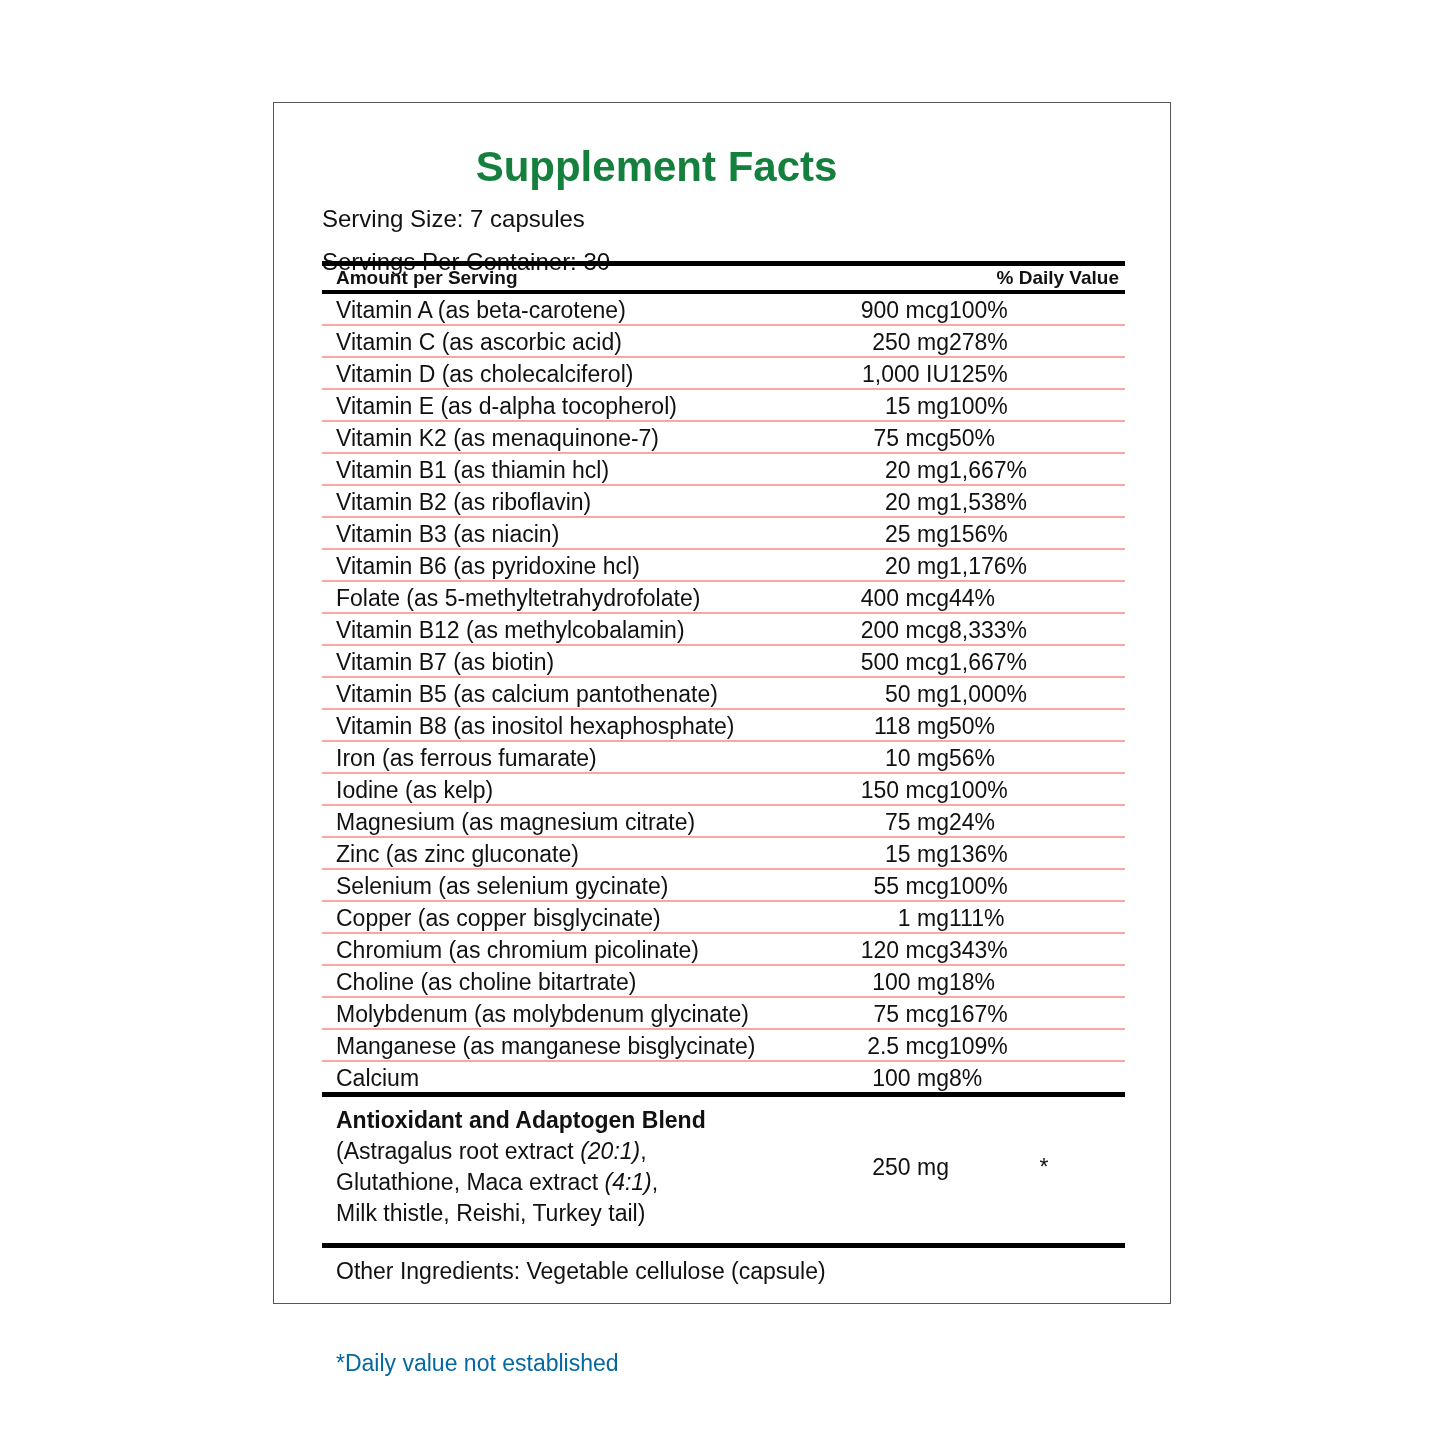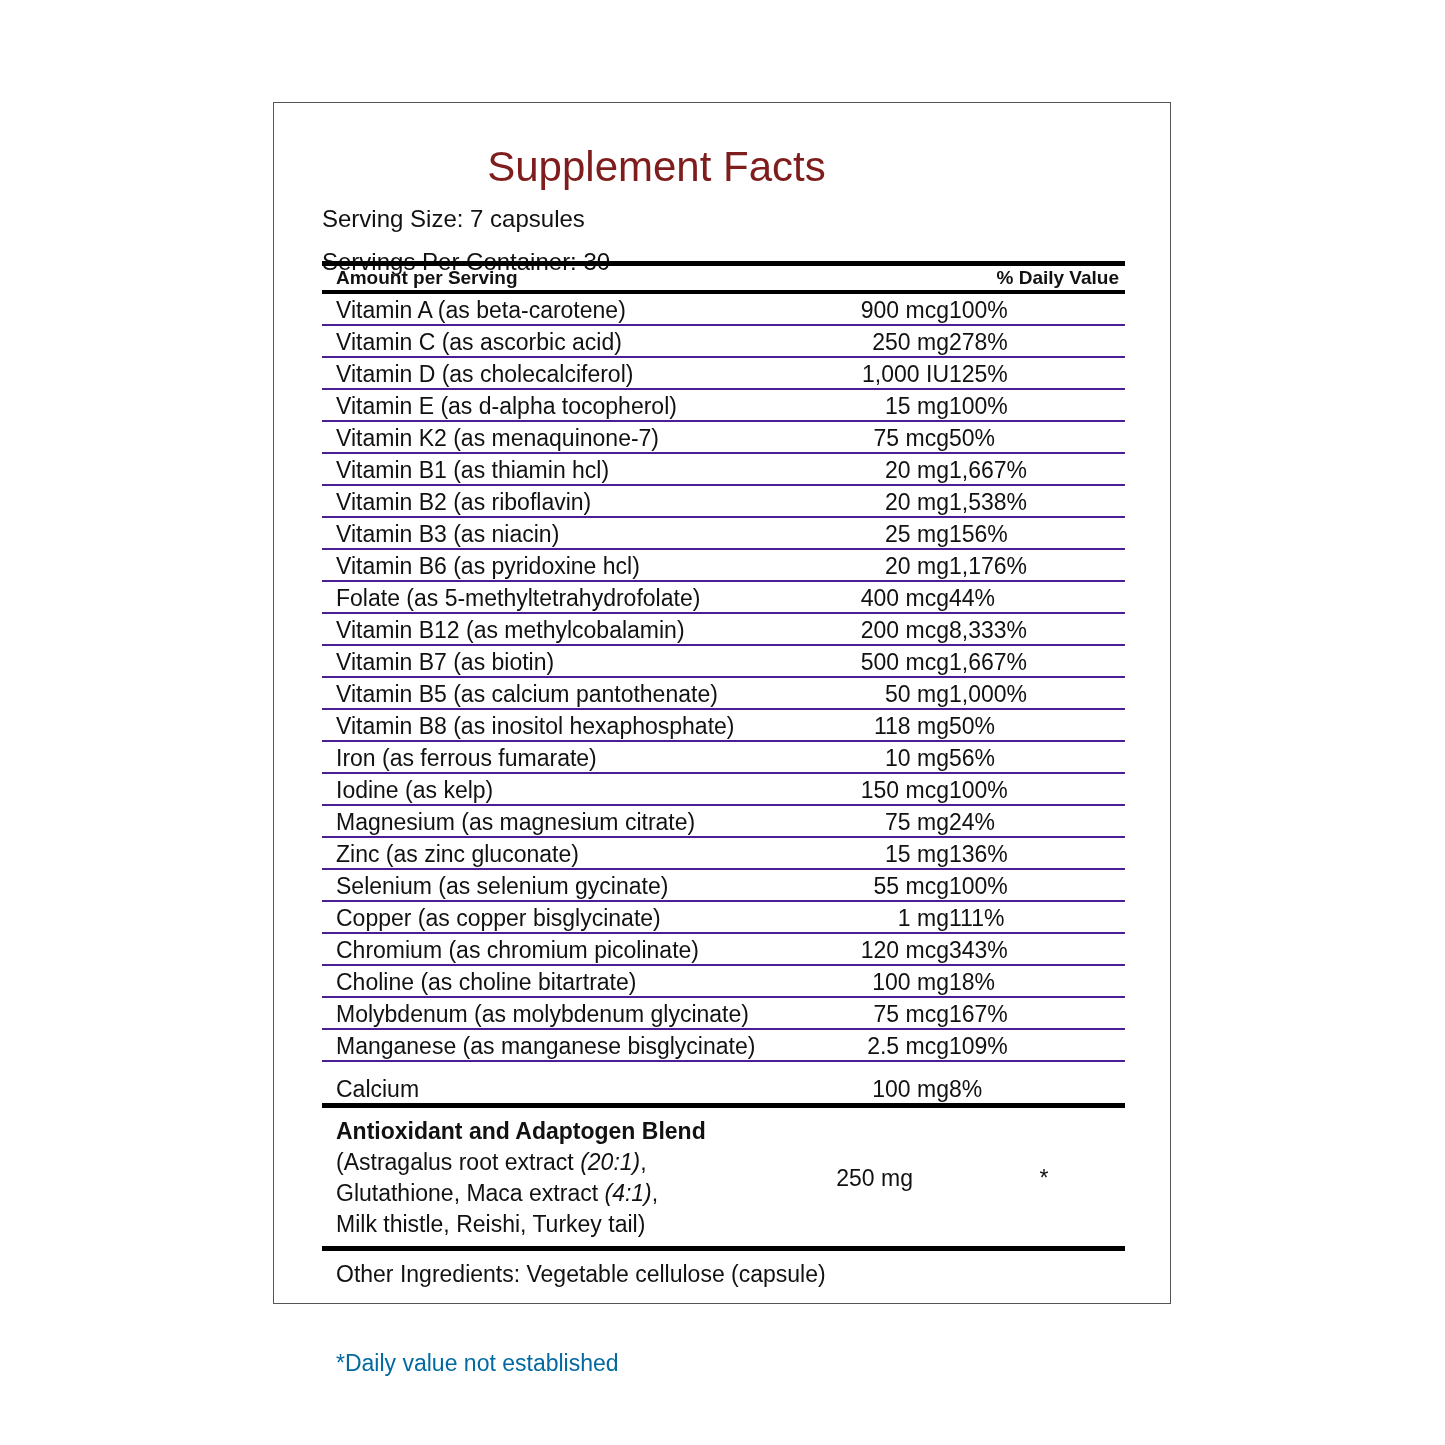--- a/index.html
+++ b/index.html
@@ -1,30 +1,30 @@
 <!DOCTYPE html>
 <html><head>
 <meta charset="utf-8">
 <style>
   html, body { margin:0; padding:0; background:#ffffff; }
   body { width:1445px; height:1445px; position:relative; font-family:"DejaVu Sans", sans-serif; color:#111; }
   .label-box { position:absolute; left:273px; top:102px; width:898px; height:1202px; border:1px solid #555; box-sizing:border-box; }
-  .title { position:absolute; left:0; width:765px; top:40px; text-align:center; font-family:"Liberation Sans", sans-serif; font-weight:normal; font-size:42px; letter-spacing:0px; color:#7f1d1d; }
+  .title { position:absolute; left:0; width:765px; top:40px; text-align:center; font-family:"Liberation Sans", sans-serif; font-weight:bold; font-size:42px; letter-spacing:0px; color:#15803d; }
   .serving { position:absolute; left:48px; font-family:"Liberation Sans", sans-serif; font-size:24px; color:#111; }
   .table-wrap { position:absolute; left:48px; top:158px; width:803px; }
   .bar-thick { height:5px; background:#000; }
   .bar-med { height:4px; background:#000; }
   .head-row { display:flex; height:24px; align-items:center; font-family:"Liberation Sans", sans-serif; font-weight:bold; font-size:19px; padding:0 6px 0 14px; }
   .head-row .h-left { flex:1; }
-  .row { display:flex; height:29px; align-items:flex-end; border-bottom:2px solid #4c1d95; font-family:"Liberation Sans", sans-serif; font-size:23px; line-height:26px; padding:0 6px 1px 14px; box-sizing:content-box; }
-  .row.last { border-bottom:none;margin-top:11px; }
+  .row { display:flex; height:29px; align-items:flex-end; border-bottom:2px solid #fca5a5; font-family:"Liberation Sans", sans-serif; font-size:23px; line-height:26px; padding:0 6px 1px 14px; box-sizing:content-box; }
+  .row.last { border-bottom:none; }
   .row .name { flex:1; white-space:nowrap; }
   .row .amt { width:130px; text-align:right; white-space:nowrap; }
   .row .dv { width:170px; white-space:nowrap; }
-  .blend { display:flex; padding:8px 6px 6px 14px; font-family:"Liberation Sans", sans-serif; font-size:23px; line-height:31px;gap:36px; }
+  .blend { display:flex; padding:8px 6px 14px 14px; font-family:"Liberation Sans", sans-serif; font-size:23px; line-height:31px; }
   .blend .b-left { flex:1; }
   .blend .b-title { font-weight:bold; }
   .blend .b-amt { width:130px; text-align:right; align-self:center; }
   .blend .b-dv { width:170px; text-align:center; align-self:center; padding-left:20px; box-sizing:border-box; }
   .other { padding:10px 14px; font-family:"Liberation Sans", sans-serif; font-size:23px; }
   .footnote { position:absolute; left:336px; top:1314px; font-family:"Liberation Sans", sans-serif; font-size:23px; color:#0369a1;margin-top:36px; }
   i { font-style:italic; }
 </style>
 </head>
 <body>

